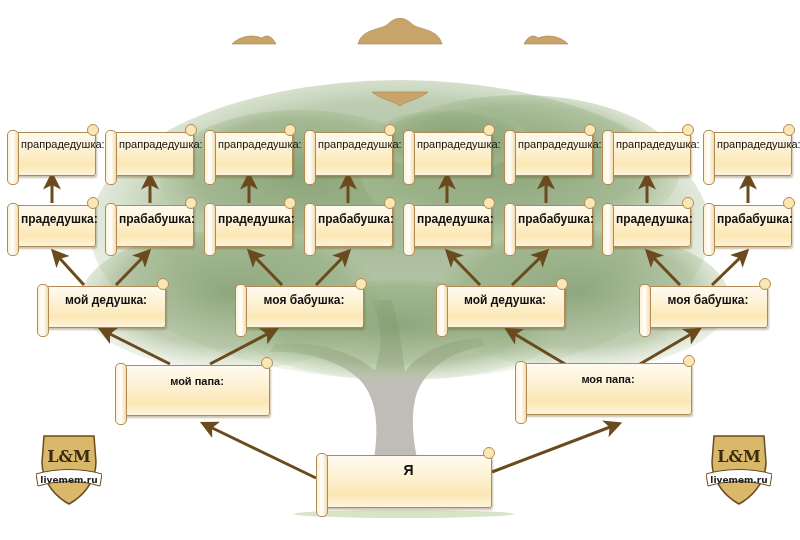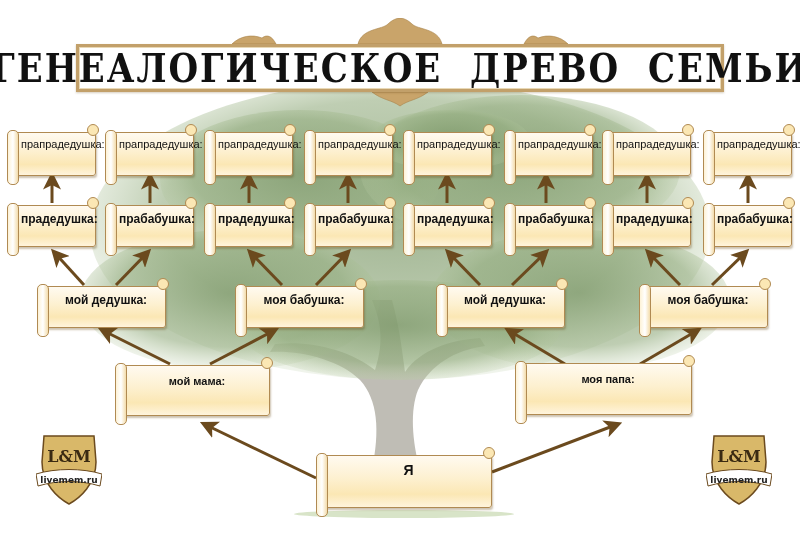--- a/index.html
+++ b/index.html
@@ -91,23 +91,20 @@
 
 <div class="title-wrap">
   <svg class="title-ornament" width="656" height="90" style="left:0;top:0;">
     <g fill="#c9a46a" stroke="#a8834a" stroke-width="0.6">
       <path d="M286 26 C290 10 310 12 316 6 C322 0 328 0 328 0 C328 0 334 0 340 6 C346 12 366 10 370 26 Z"></path>
       <path d="M160 26 C168 18 180 16 190 20 C195 16 200 18 204 26 Z"></path>
       <path d="M452 26 C456 18 461 16 466 20 C476 16 488 18 496 26 Z"></path>
       <path d="M300 74 C310 82 320 82 328 88 C336 82 346 82 356 74 Z"></path>
     </g>
   </svg>
-  <div class="title-box">
-    <span class="title-text">ГЕНЕАЛОГИЧЕСКОЕ  ДРЕВО  СЕМЬИ</span>
-  </div>
 </div>
 
 <svg class="arrows" width="800" height="540" viewBox="0 0 800 540">
   <defs>
     <marker id="ah" markerWidth="6" markerHeight="6" refX="4.5" refY="3" orient="auto" markerUnits="strokeWidth">
       <path d="M0,0 L6,3 L0,6 L1.5,3 Z" fill="#6b4a1e"></path>
     </marker>
   </defs>
   <g stroke="#6b4a1e" stroke-width="3" fill="none" marker-end="url(#ah)">
 
@@ -196,21 +193,21 @@
     <span class="label">моя бабушка:</span>
   </div>
 <div class="scroll bold" style="left:441px;top:286px;width:124px;height:42px;">
     <span class="label">мой дедушка:</span>
   </div>
 <div class="scroll bold" style="left:644px;top:286px;width:124px;height:42px;">
     <span class="label">моя бабушка:</span>
   </div>
 
 <div class="scroll big" style="left:120px;top:365px;width:150px;height:51px;">
-    <span class="label">мой мама:</span>
+    <span class="label">мой папа:</span>
   </div>
 <div class="scroll big" style="left:520px;top:363px;width:172px;height:52px;">
     <span class="label">моя папа:</span>
   </div>
 
 <div class="scroll me" style="left:321px;top:455px;width:171px;height:53px;">
     <span class="label">Я</span>
   </div>
 
 <div class="logo" style="left:36px;top:432px;">

